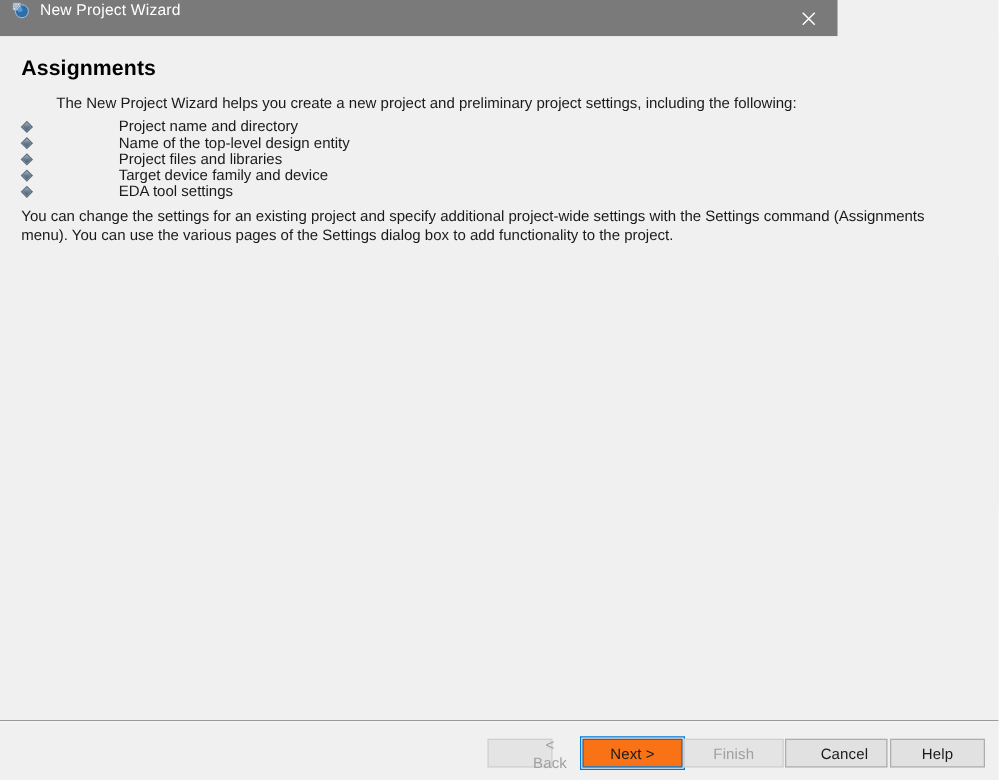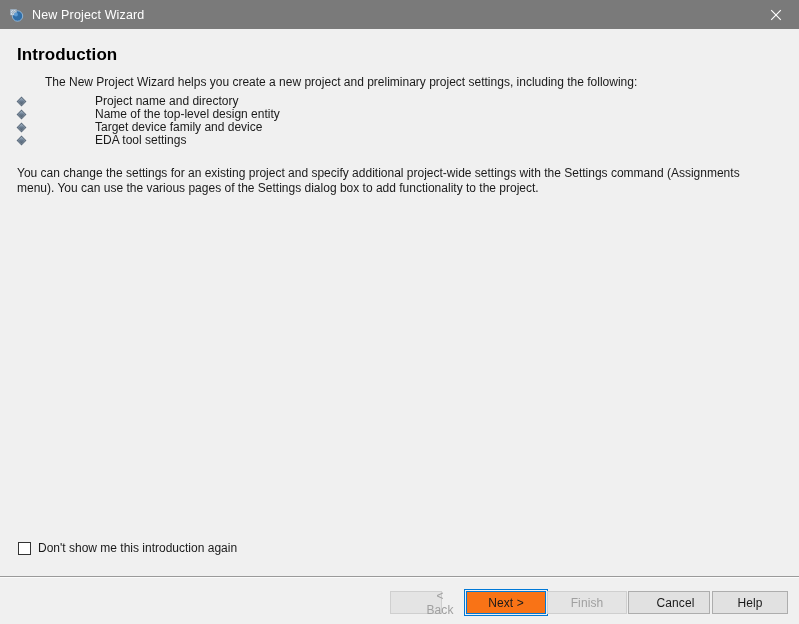--- a/index.html
+++ b/index.html
@@ -18,25 +18,24 @@
     height: 624px;
     background: #f0f0f0;
     overflow: hidden;
     box-sizing: border-box;
   }
 
   
   .titlebar {
     position: absolute;
     top: 0; left: 0;
-    width: 799px;
+    width: 670px;
     height: 29px;
     background: #7a7a7a;
     display: flex;
-    align-items: center;
   }
   .titlebar-icon {
     width: 16px;
     height: 16px;
     margin-left: 8px;
     margin-right: 8px;
     flex: 0 0 auto;
     position: relative;
   }
   .titlebar-title {
@@ -240,49 +239,49 @@
       <span>
         <svg width="12" height="12" viewBox="0 0 12 12" aria-hidden="true">
           <path d="M1.2 1.2 L10.8 10.8 M10.8 1.2 L1.2 10.8" stroke="#ffffff" stroke-width="1.15" fill="none"></path>
         </svg>
       </span>
     </div>
   </div>
 
   <div class="content">
 
-    <div class="page-title">Introduction</div>
+    <div class="page-title">Assignments</div>
 
     <div class="intro-paragraph">The New Project Wizard helps you create a new project and preliminary project settings, including the following:</div>
 
     <ul class="bullet-list">
       <li class="bullet-row">
         <span class="bullet-marker"></span>
         <span class="bullet-text">Project name and directory</span>
       </li>
       <li class="bullet-row">
         <span class="bullet-marker"></span>
         <span class="bullet-text">Name of the top-level design entity</span>
       </li>
       <li class="bullet-row">
         <span class="bullet-marker"></span>
+        <span class="bullet-text">Project files and libraries</span>
+      </li>
+      <li class="bullet-row">
+        <span class="bullet-marker"></span>
         <span class="bullet-text">Target device family and device</span>
       </li>
       <li class="bullet-row">
         <span class="bullet-marker"></span>
         <span class="bullet-text">EDA tool settings</span>
       </li>
     </ul>
 
     <div class="body-paragraph">You can change the settings for an existing project and specify additional project-wide settings with the Settings command (Assignments menu). You can use the various pages of the Settings dialog box to add functionality to the project.</div>
 
-    <div class="checkbox-row">
-      <span class="checkbox-box"></span>
-      <span class="checkbox-label">Don't show me this introduction again</span>
-    </div>
 
   </div>
 
   <div class="separator"></div>
   <div class="separator-lower"></div>
 
   <div class="footer">
     <button class="btn btn-back disabled" disabled="">&lt; Back</button>
     <button class="btn btn-next focused">Next &gt;</button>
     <button class="btn btn-finish disabled" disabled="">Finish</button>

